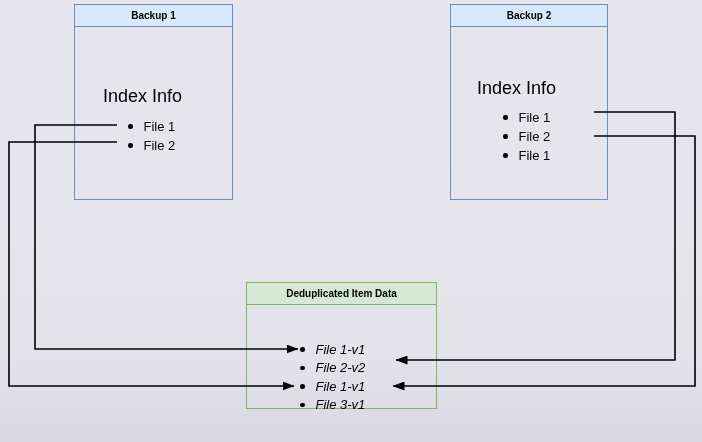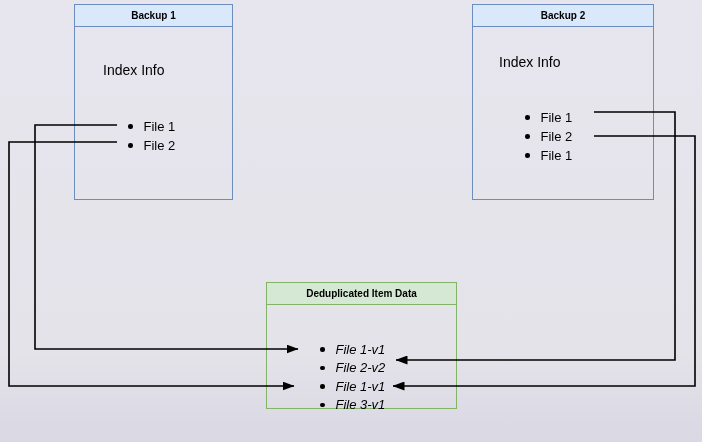--- a/index.html
+++ b/index.html
@@ -32,22 +32,23 @@
     font-size: 10px; font-weight: bold;
     background: var(--blue-fill, #dae8fc);
     border-bottom: 1px solid var(--blue-stroke, #6c8ebf);
   }
   .box.green .box-header {
     background: var(--green-fill, #d5e8d4);
     border-bottom-color: var(--green-stroke, #82b366);
   }
   .subtitle {
     position: absolute;
-    font-size: 14px;
+    font-size: 18px;
     white-space: nowrap;
+    margin-top: 24px;
   }
   .list { position: absolute; }
   .li {
     display: flex;
     align-items: center;
     white-space: nowrap;
   }
   .list.lh19 .li { height: 19px; }
   .list.lh18 .li { height: 18.5px; font-style: italic; }
   .bullet {
@@ -85,40 +86,40 @@
         <span class="bullet"></span>
         <span class="li-text">File 1</span>
       </div>
       <div class="li">
         <span class="bullet"></span>
         <span class="li-text">File 2</span>
       </div>
     </div>
   </div>
 
-  <div class="box" style="left:472px; top:4px; width:182px; height:196px;">
+  <div class="box" style="left:450px; top:4px; width:158px; height:196px;">
     <div class="box-header">Backup 2</div>
     <div class="subtitle" style="left:26px; top:49px;">Index Info</div>
     <div class="list lh19" style="left:52px; top:103px;">
       <div class="li">
         <span class="bullet"></span>
         <span class="li-text">File 1</span>
       </div>
       <div class="li">
         <span class="bullet"></span>
         <span class="li-text">File 2</span>
       </div>
       <div class="li">
         <span class="bullet"></span>
         <span class="li-text">File 1</span>
       </div>
     </div>
   </div>
 
-  <div class="box green" style="left:266px; top:282px; width:191px; height:127px;">
+  <div class="box green" style="left:246px; top:282px; width:191px; height:127px;">
     <div class="box-header">Deduplicated Item Data</div>
     <div class="list lh18" style="left:53px; top:57px;">
       <div class="li">
         <span class="bullet"></span>
         <span class="li-text">File 1-v1</span>
       </div>
       <div class="li">
         <span class="bullet"></span>
         <span class="li-text">File 2-v2</span>
       </div>

